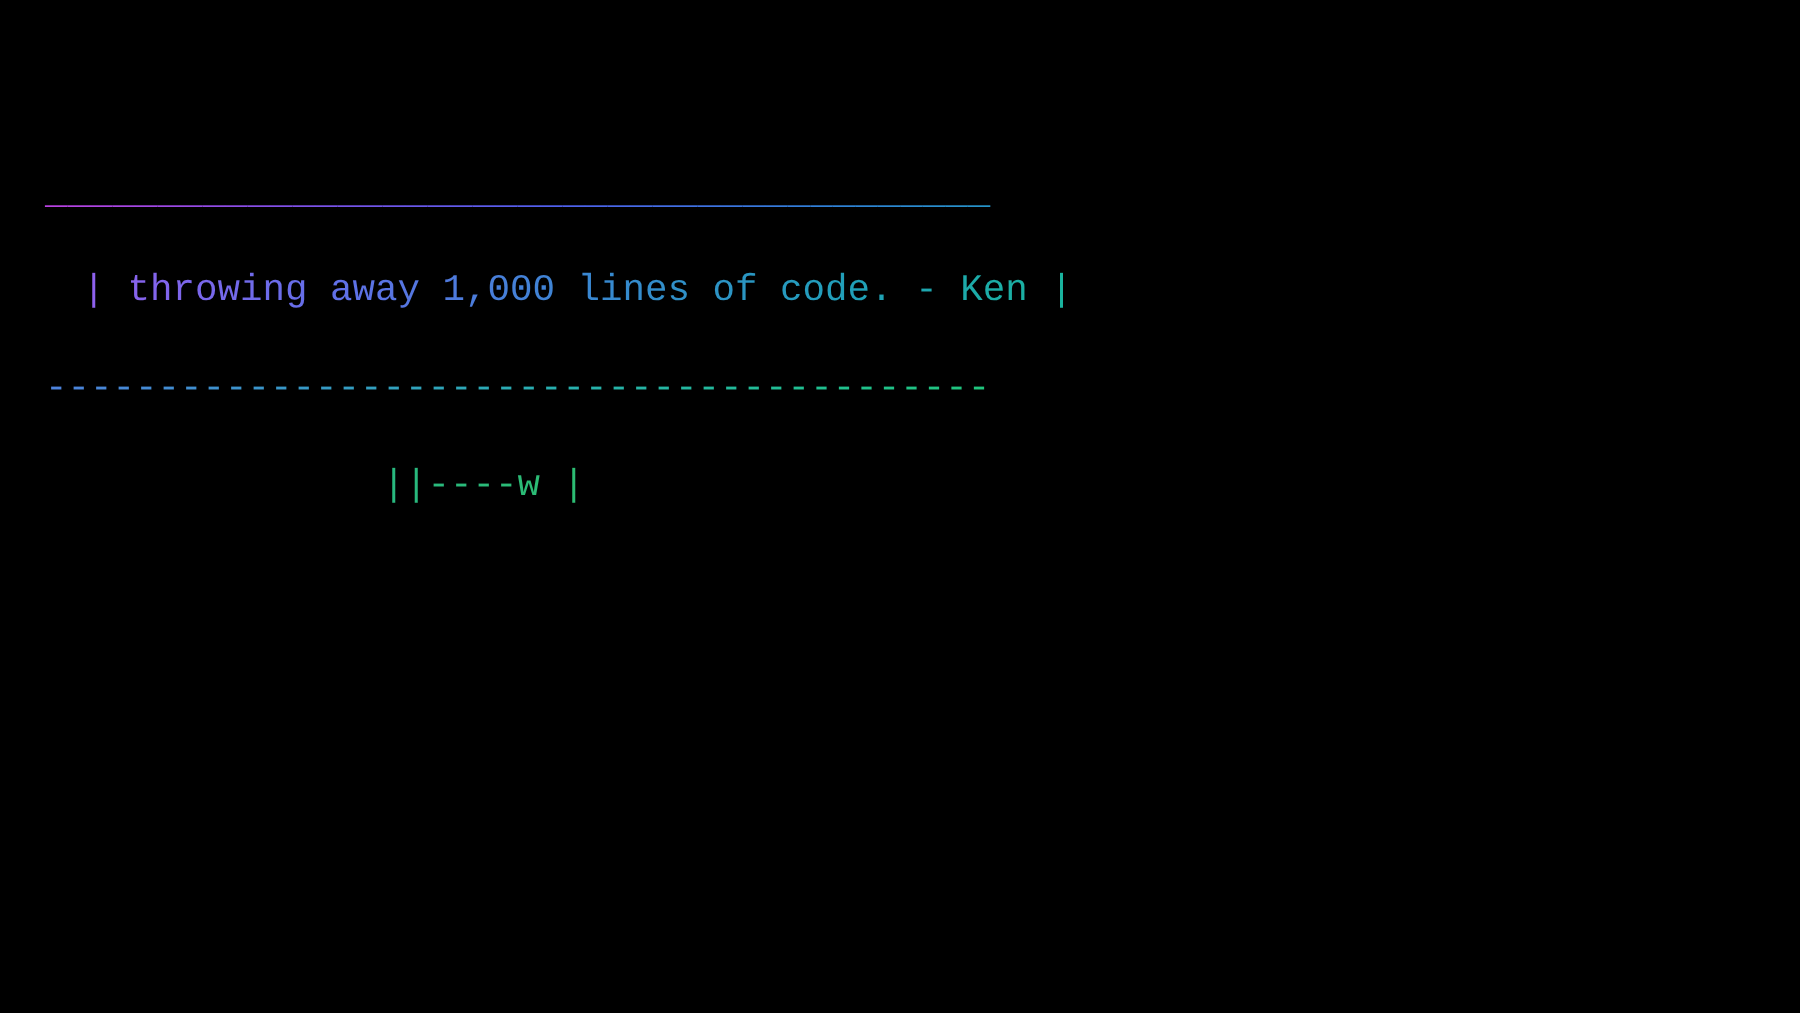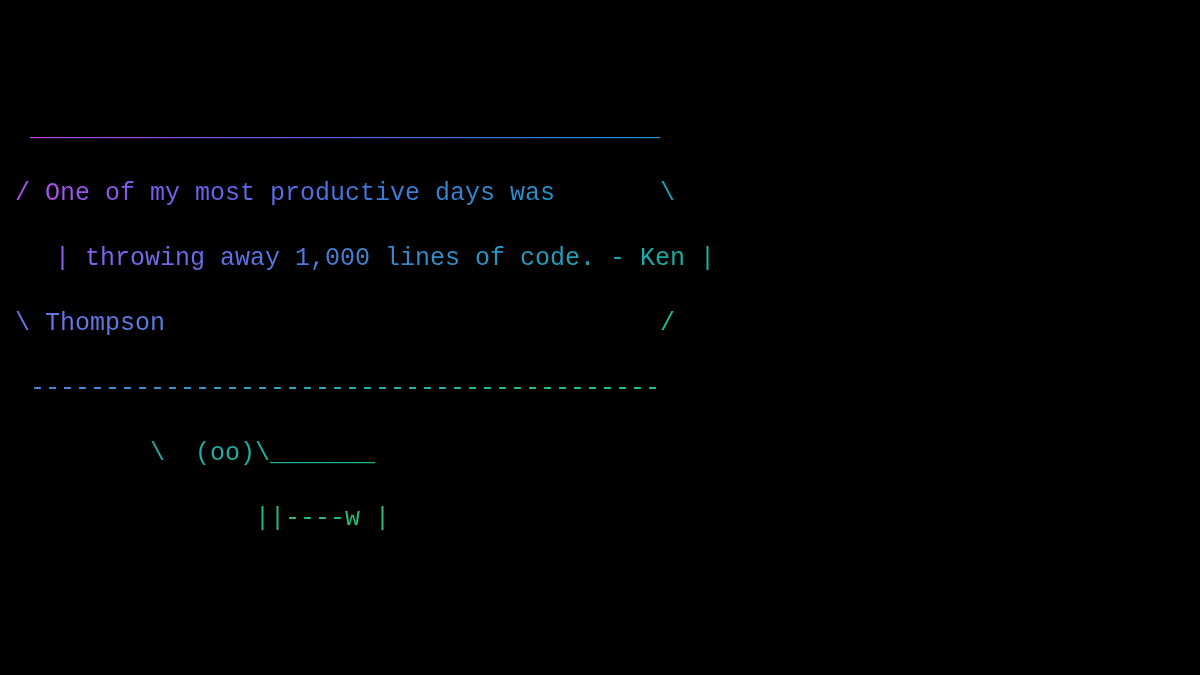--- a/index.html
+++ b/index.html
@@ -36,20 +36,17 @@
     .l6 { background: linear-gradient(90deg, #3090d0 0%, #28a8b8 20%, #20b898 40%, #20c878 60%, #28d060 80%, #40d840 100%); -webkit-background-clip: text; background-clip: text; color: transparent; }
     .l7 { background: linear-gradient(90deg, #28a0c0 0%, #20b0a0 20%, #20c080 40%, #28c868 60%, #38d050 80%, #50d838 100%); -webkit-background-clip: text; background-clip: text; color: transparent; }
     .l8 { background: linear-gradient(90deg, #20a8b0 0%, #20b890 20%, #28c070 40%, #30c858 60%, #48d048 80%, #60d830 100%); -webkit-background-clip: text; background-clip: text; color: transparent; }
     .l9 { background: linear-gradient(90deg, #20b0a0 0%, #28b880 20%, #30c068 40%, #40c850 60%, #58d040 80%, #70d828 100%); -webkit-background-clip: text; background-clip: text; color: transparent; }
   </style>
 </head>
 <body>
 
 <div class="terminal">
 <span class="line l1"> __________________________________________</span>
-<span class="line l2">/ One of my most productive days was       \</span>
 <span class="line l3">| throwing away 1,000 lines of code. - Ken |</span>
-<span class="line l4">\ Thompson                                 /</span>
 <span class="line l5"> ------------------------------------------</span>
-<span class="line l7">         \  (oo)\_______</span>
 <span class="line l9">                ||----w |</span>
 
 </div>
 
 </body></html>

